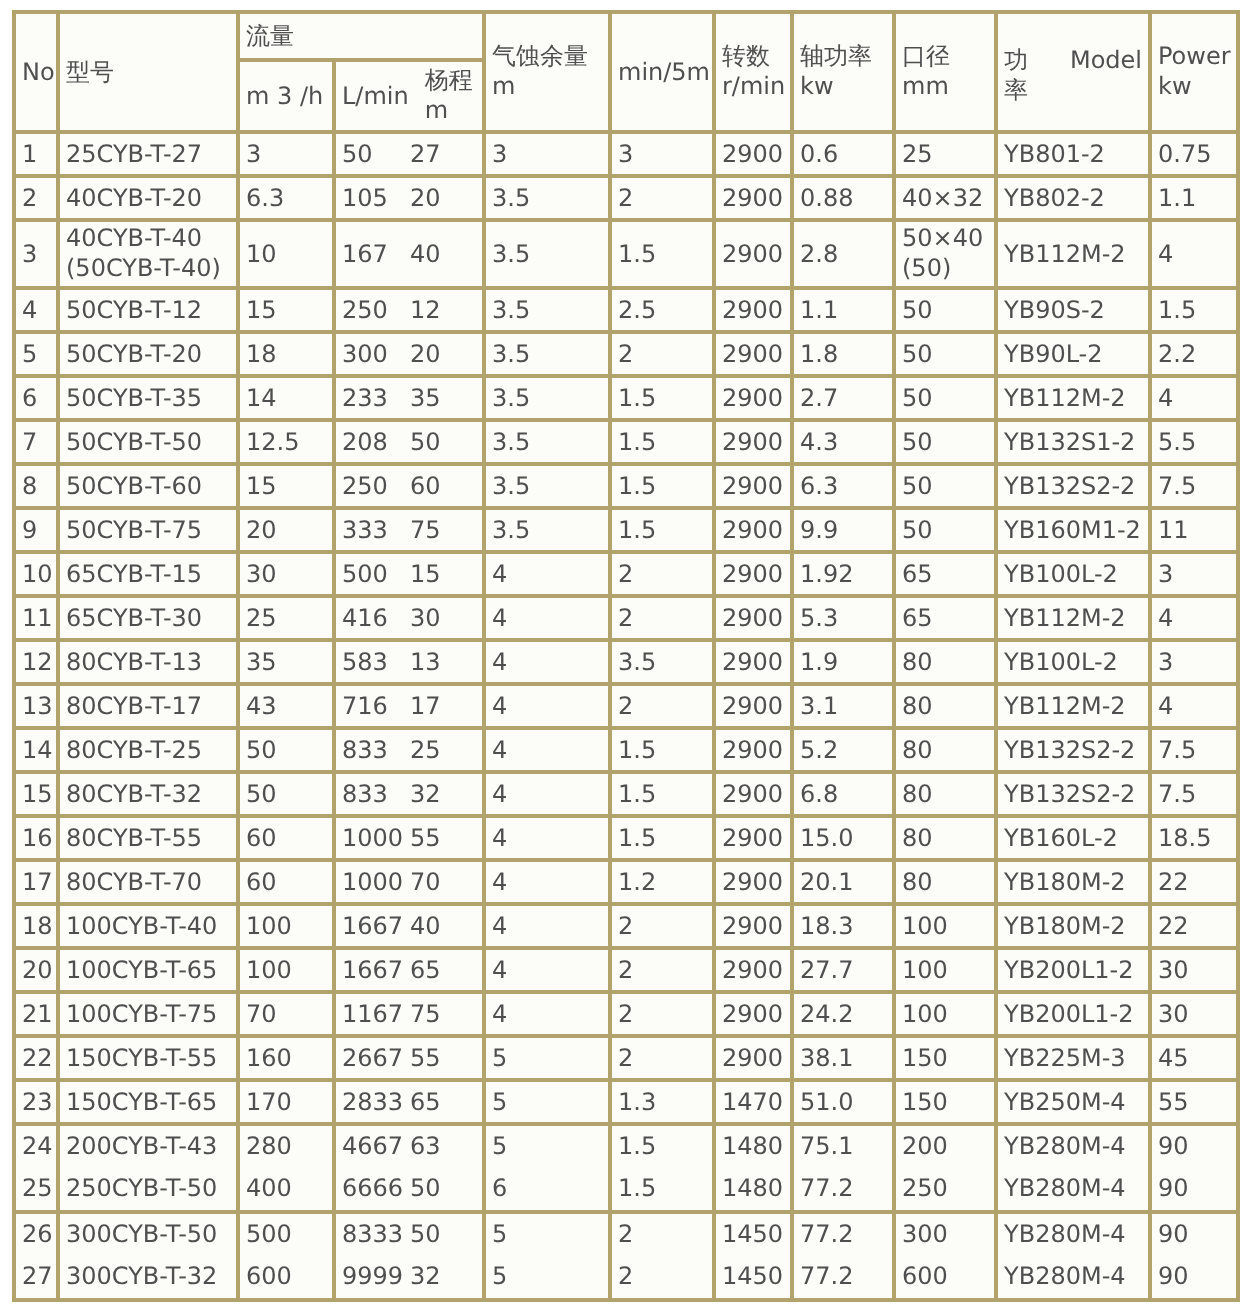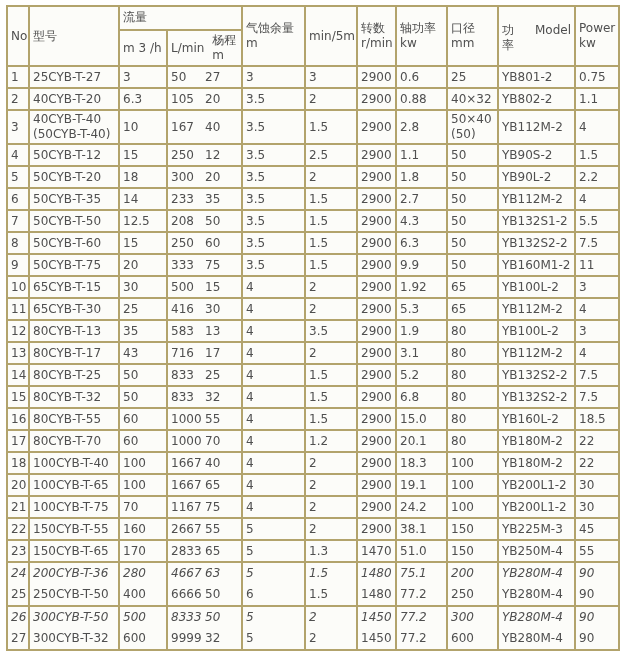--- a/index.html
+++ b/index.html
@@ -37,21 +37,20 @@
   thead tr.h-top { height: 24px; }
   thead tr.h-sub { height: 36px; }
   tbody tr { height: 22px; }
 
   th .l { display: block; }
 
   th.flow-group {
     border-bottom-style: hidden;
     vertical-align: top;
     padding-top: 4px;
-    font-family: Liberation Mono, monospace;
   }
   th.lmin-head .wrapflex {
     display: flex;
     align-items: center;
     gap: 8px;
   }
   th.lmin-head .lmin { margin-top: 0; text-align: center; }
   th.lmin-head .headcol { display: flex; flex-direction: column; }
 
   th.motor-head { vertical-align: top; }
@@ -59,21 +58,21 @@
     display: flex;
     flex-direction: row;
     gap: 13px;
     padding-top: 4px;
   }
 
   td.pair { padding-left: 3px; }
   td.pair .a { display: inline-block; width: 34px; }
   td.pair .b { display: inline-block; }
 
-  tr.merge-down td { border-bottom-style: hidden; font-style: italic; }
+  tr.merge-down td { border-bottom-style: hidden; }
 </style>
 </head>
 <body>
 
 <div class="page">
   <table class="spec">
     <colgroup>
       <col style="width:22px">
         <col style="width:90px">
         <col style="width:48px">
@@ -368,21 +367,21 @@
           <td>22</td>
         </tr>
         <tr>
           <td>20</td>
           <td>100CYB-T-65</td>
           <td>100</td>
           <td class="pair"><span class="a">1667</span><span class="b">65</span></td>
           <td>4</td>
           <td>2</td>
           <td>2900</td>
-          <td>19.1</td>
+          <td>27.7</td>
           <td>100</td>
           <td>YB200L1-2</td>
           <td>30</td>
         </tr>
         <tr>
           <td>21</td>
           <td>100CYB-T-75</td>
           <td>70</td>
           <td class="pair"><span class="a">1167</span><span class="b">75</span></td>
           <td>4</td>
@@ -414,21 +413,21 @@
           <td>5</td>
           <td>1.3</td>
           <td>1470</td>
           <td>51.0</td>
           <td>150</td>
           <td>YB250M-4</td>
           <td>55</td>
         </tr>
         <tr class="merge-down">
           <td>24</td>
-          <td>200CYB-T-36</td>
+          <td>200CYB-T-43</td>
           <td>280</td>
           <td class="pair"><span class="a">4667</span><span class="b">63</span></td>
           <td>5</td>
           <td>1.5</td>
           <td>1480</td>
           <td>75.1</td>
           <td>200</td>
           <td>YB280M-4</td>
           <td>90</td>
         </tr>

